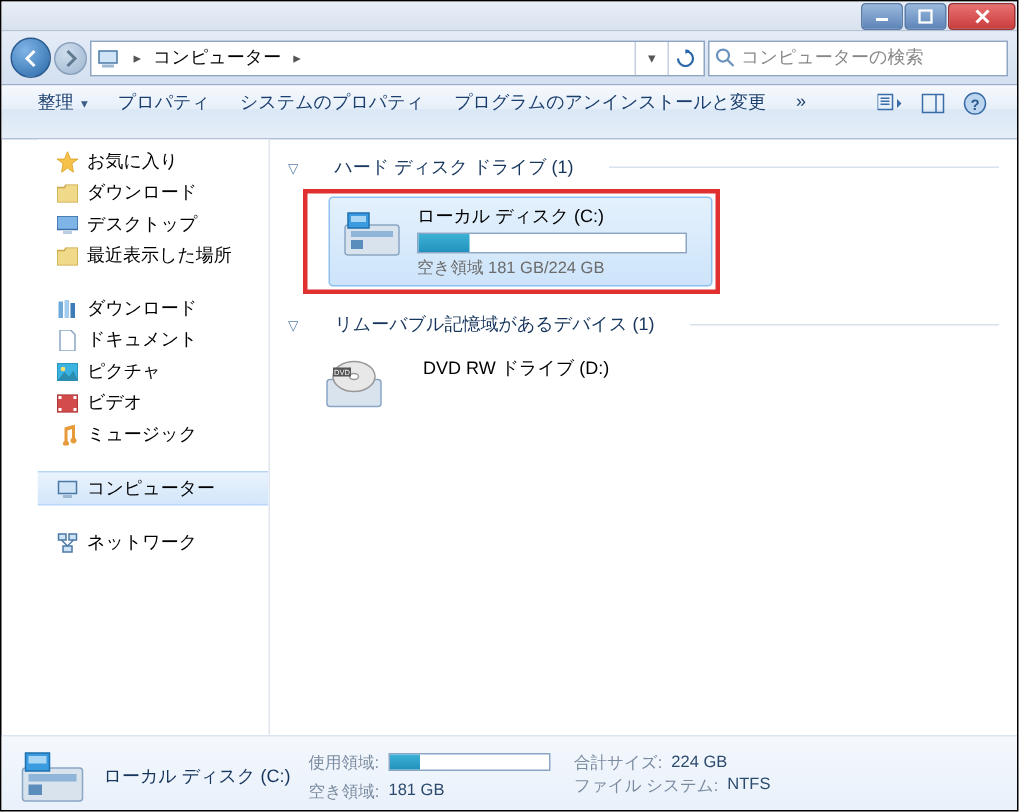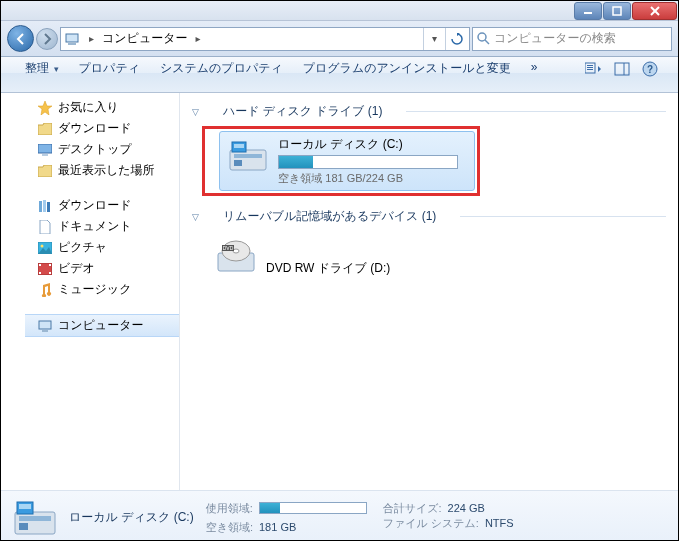--- a/index.html
+++ b/index.html
@@ -49,21 +49,21 @@
 .drive-item { display: flex; align-items: flex-start; gap: 8px; padding: 4px 6px; margin-left: 12px; }
 .drive-item.selected { background: linear-gradient(#e4f1fd, #cde4fa); border: 1px solid #8ec1ef; border-radius: 3px; }
 .highlight-box { border: 3px solid #e03030; padding: 2px; display: inline-block; margin-left: 10px; }
 .drive-icon { width: 44px; height: 40px; display:flex; align-items:center; justify-content:center; }
 .drive-info { display: flex; flex-direction: column; gap: 2px; min-width: 190px; }
 .drive-title { color: #000; }
 .drive-bar { width: 180px; height: 14px; border: 1px solid #8aa6c4; background: #fff; position: relative; }
 .drive-bar-fill { height: 100%; background: linear-gradient(#3db1d6,#2292bd); }
 .drive-sub { color: #6a6a6a; font-size: 11px; }
 
-.dvd-item { display: flex; align-items: flex-end; gap: 8px; padding: 6px; margin-left: 16px; margin-top: 4px; }
+.dvd-item { display: flex; align-items: flex-start; gap: 24px; padding: 6px; margin-left: 16px; margin-top: 4px; }
 
 
 .details { height: 54px; border-top: 1px solid #dbe4ef; background: linear-gradient(#f4f8fd, #e8f0fa); display: flex; align-items: center; padding: 4px 12px; font-size: 11px; gap: 12px; }
 .det-icon { width: 44px; height: 40px; }
 .det-cols { display: flex; gap: 16px; }
 .det-col1 .title { font-size: 12px; color: #17365d; }
 .det-col1 .sub { color: #888; }
 .det-pair { display: flex; gap: 6px; align-items:center; }
 .det-label { color: #7a8ba0; }
 .det-val { color: #2c4a6d; }
@@ -255,20 +255,34 @@
       <div class="sb-item selected">
         <span class="sb-icon">
             <svg width="14" height="14" viewBox="0 0 14 14">
               <rect x="1" y="2" width="12" height="8" fill="#cfe4f6" stroke="#4a78a6"></rect>
               <rect x="4" y="11" width="6" height="2" fill="#9cb8d2"></rect>
             </svg>
           </span>
         <span>コンピューター</span>
       </div>
     </div>
+    <div class="sb-group">
+      <div class="sb-item">
+        <span class="sb-icon">
+            <svg width="14" height="14" viewBox="0 0 14 14">
+              <rect x="1" y="1" width="5" height="4" fill="#cfe4f6" stroke="#4a78a6"></rect>
+              <rect x="8" y="1" width="5" height="4" fill="#cfe4f6" stroke="#4a78a6"></rect>
+              <rect x="4" y="9" width="6" height="4" fill="#cfe4f6" stroke="#4a78a6"></rect>
+              <line x1="3" y1="5" x2="7" y2="9" stroke="#4a78a6"></line>
+              <line x1="11" y1="5" x2="7" y2="9" stroke="#4a78a6"></line>
+            </svg>
+          </span>
+        <span>ネットワーク</span>
+      </div>
+    </div>
   </div>
 
   <div class="main">
     <div class="group-header open">
       <span>ハード ディスク ドライブ (1)</span>
       <div class="group-line"></div>
     </div>
 
     <div class="highlight-box">
       <div class="drive-item selected">

